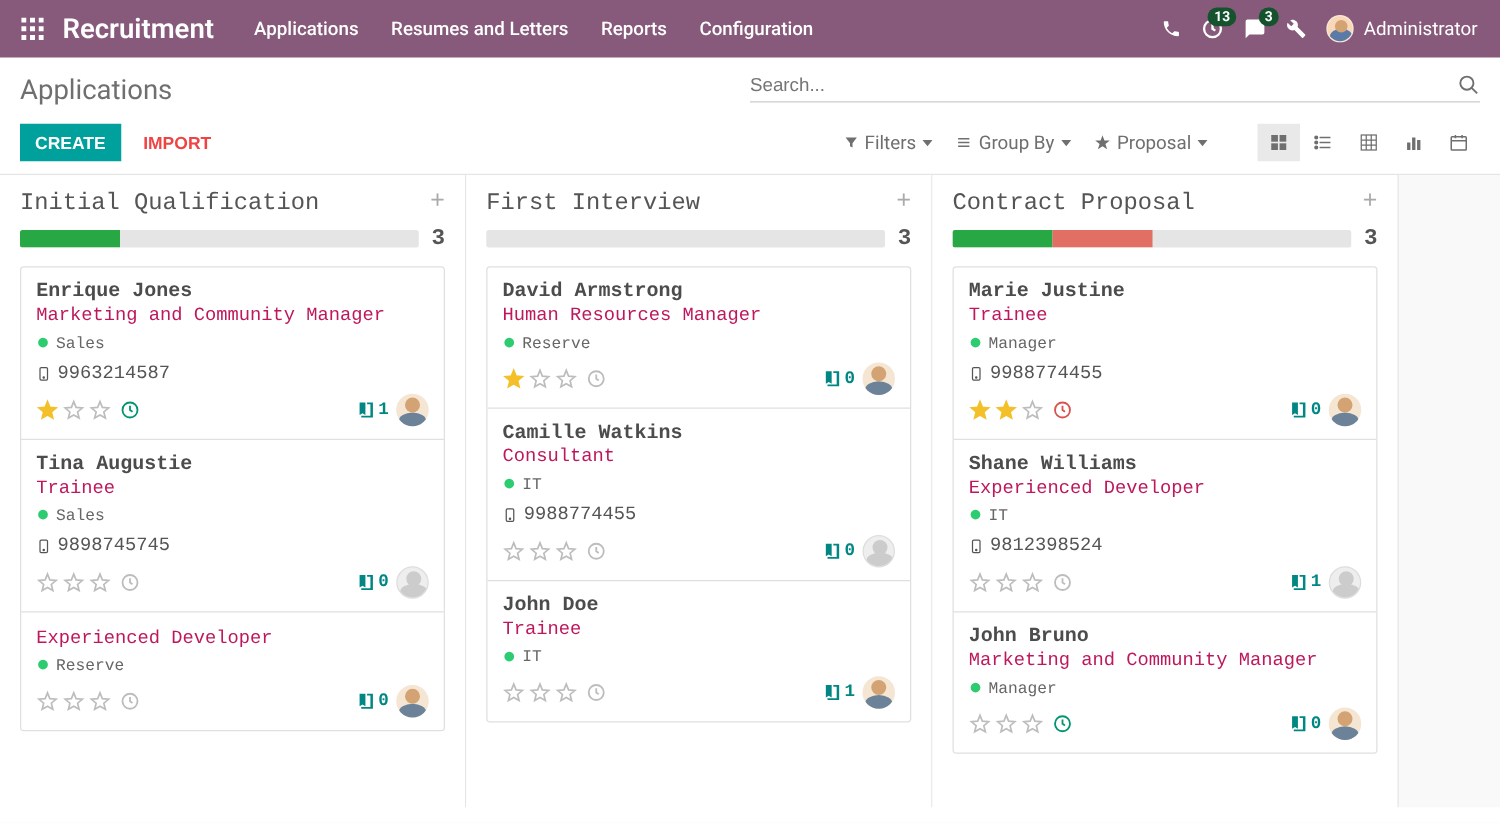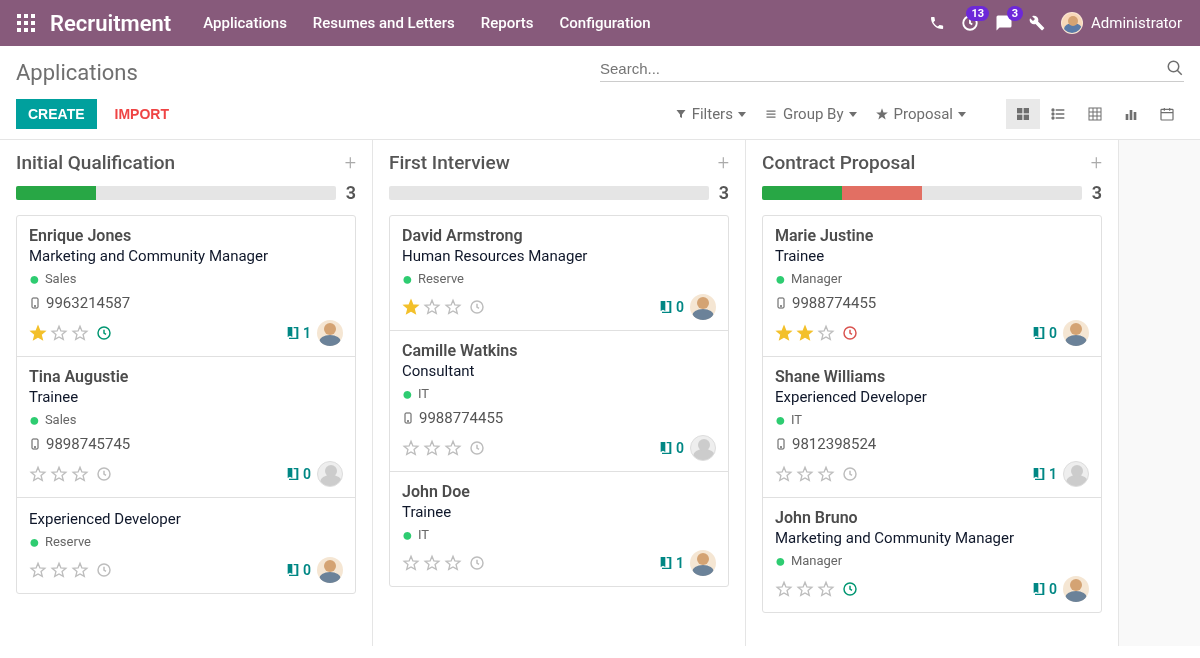--- a/index.html
+++ b/index.html
@@ -7,21 +7,21 @@
 
 
 .topnav { background: #875a7b; color: #fff; height: 46px; display: flex; align-items: center; padding: 0 12px; }
 .topnav .apps { width: 28px; display:flex; align-items:center; justify-content:center; }
 .topnav .brand { font-size: 22px; font-weight: 600; padding: 0 20px 0 10px; }
 .topnav .menu { display: flex; gap: 2px; }
 .topnav .menu a { color:#fff; text-decoration:none; padding: 12px 12px; font-size: 15px; font-weight: 500; }
 .topnav .spacer { flex: 1; }
 .topnav .right { display:flex; align-items:center; gap: 16px; padding-right: 6px; }
 .topnav .right .iconwrap { position:relative; display:flex; align-items:center; cursor:pointer; }
-.badge { position:absolute; top:-8px; right:-10px; background:#6d28d9; color:#fff; font-size:11px; font-weight:700; border-radius:10px; padding:1px 5px; min-width:16px; text-align:center; }
+.badge { position:absolute; top:-8px; right:-10px; background:#14532d; color:#fff; font-size:11px; font-weight:700; border-radius:10px; padding:1px 5px; min-width:16px; text-align:center; }
 .admin { display:flex; align-items:center; gap:8px; font-size:15px; }
 .avatar-sm { width:22px; height:22px; border-radius:50%; background:#f8d8b8; position:relative; overflow:hidden; border:1px solid rgba(255,255,255,0.4);}
 .avatar-sm::after { content:""; position:absolute; width:10px; height:10px; background:#d4a373; border-radius:50%; top:3px; left:6px;}
 .avatar-sm::before { content:""; position:absolute; width:18px; height:12px; background:#5a7ba8; border-radius:50% 50% 0 0; bottom:-2px; left:2px;}
 
 
 .cp { border-bottom: 1px solid #e5e5e5; }
 .cp-row { display:flex; align-items:center; padding: 6px 16px; }
 .cp-title { font-size: 22px; color:#6f6f6f; flex:1; padding-top:8px;}
 .cp-search { flex:1; display:flex; border-bottom:1px solid #ccc; align-items:center; padding:4px 0; }
@@ -31,34 +31,34 @@
 .btn-import { color:#ef4444; background:none; border:none; padding:7px 12px; margin-left:6px; font-weight:600; font-size:14px; cursor:pointer; }
 .cp-filters { display:flex; gap:18px; align-items:center; color:#6f6f6f; font-size:15px; }
 .cp-filters .f { display:flex; align-items:center; gap:5px; cursor:pointer;}
 .cp-views { display:flex; gap:2px; margin-left:auto;}
 .cp-views .v { width:34px; height:30px; display:flex; align-items:center; justify-content:center; cursor:pointer; color:#6f6f6f;}
 .cp-views .v.active { background:#e9e9e9; }
 .cp-spacer2 { flex:1; }
 
 
 .kanban { display:flex; gap:0; background:#f9f9f9; padding:0; height:506px; overflow:hidden;}
-.kcol { width:373px; border-right:1px solid #e5e5e5; padding:10px 16px; background:#fff; position:relative;}
+.kcol { width:373px; border-right:1px solid #e5e5e5; padding:10px 16px; background:#fff; position:relative;font-family:Liberation Mono, monospace;}
 .kcol-header { display:flex; align-items:center; justify-content:space-between;}
 .kcol-title { font-size:19px; font-weight:500; color:#555;}
 .kcol-plus { color:#aaa; font-size:20px; cursor:pointer; font-weight:300;}
 .kcol-progress { display:flex; align-items:center; gap:10px; margin-top:8px;}
 .kcol-bar { flex:1; height:14px; background:#e5e5e5; border-radius:2px; display:flex; overflow:hidden;}
 .kcol-bar .seg { height:100%;}
 .kcol-count { font-size:18px; font-weight:600; color:#555;}
 
 .kcards { margin-top:12px; border:1px solid #e0e0e0; border-radius:3px; background:#fff;}
 .kcard { padding:10px 12px; border-bottom:1px solid #e0e0e0; position:relative; cursor:pointer;}
 .kcard:last-child { border-bottom:none;}
 .kcard .name { font-size:16px; font-weight:600; color:#4c4c4c;}
-.kcard .sub { font-size:15px; color:#0f172a; margin-top:2px;}
+.kcard .sub { font-size:15px; color:#be185d; margin-top:2px;}
 .kcard .tag { font-size:13px; color:#666; margin-top:6px; display:flex; align-items:center; gap:5px;}
 .kcard .tag .dot { font-size:18px; line-height:8px;}
 .kcard .phone { font-size:15px; color:#555; margin-top:8px; display:flex; align-items:center; gap:5px;}
 .kcard .foot { display:flex; align-items:center; justify-content:space-between; margin-top:8px;}
 .stars { display:flex; gap:3px; align-items:center;}
 .star { width:18px; height:18px; }
 .clock { width:16px; height:16px; margin-left:4px;}
 .foot-right { display:flex; align-items:center; gap:6px;}
 .book { color:#008784; display:flex; align-items:center; gap:2px; font-weight:600;}
 .avatar { width:26px; height:26px; border-radius:50%; background:#f5e6d3; position:relative; overflow:hidden;}

